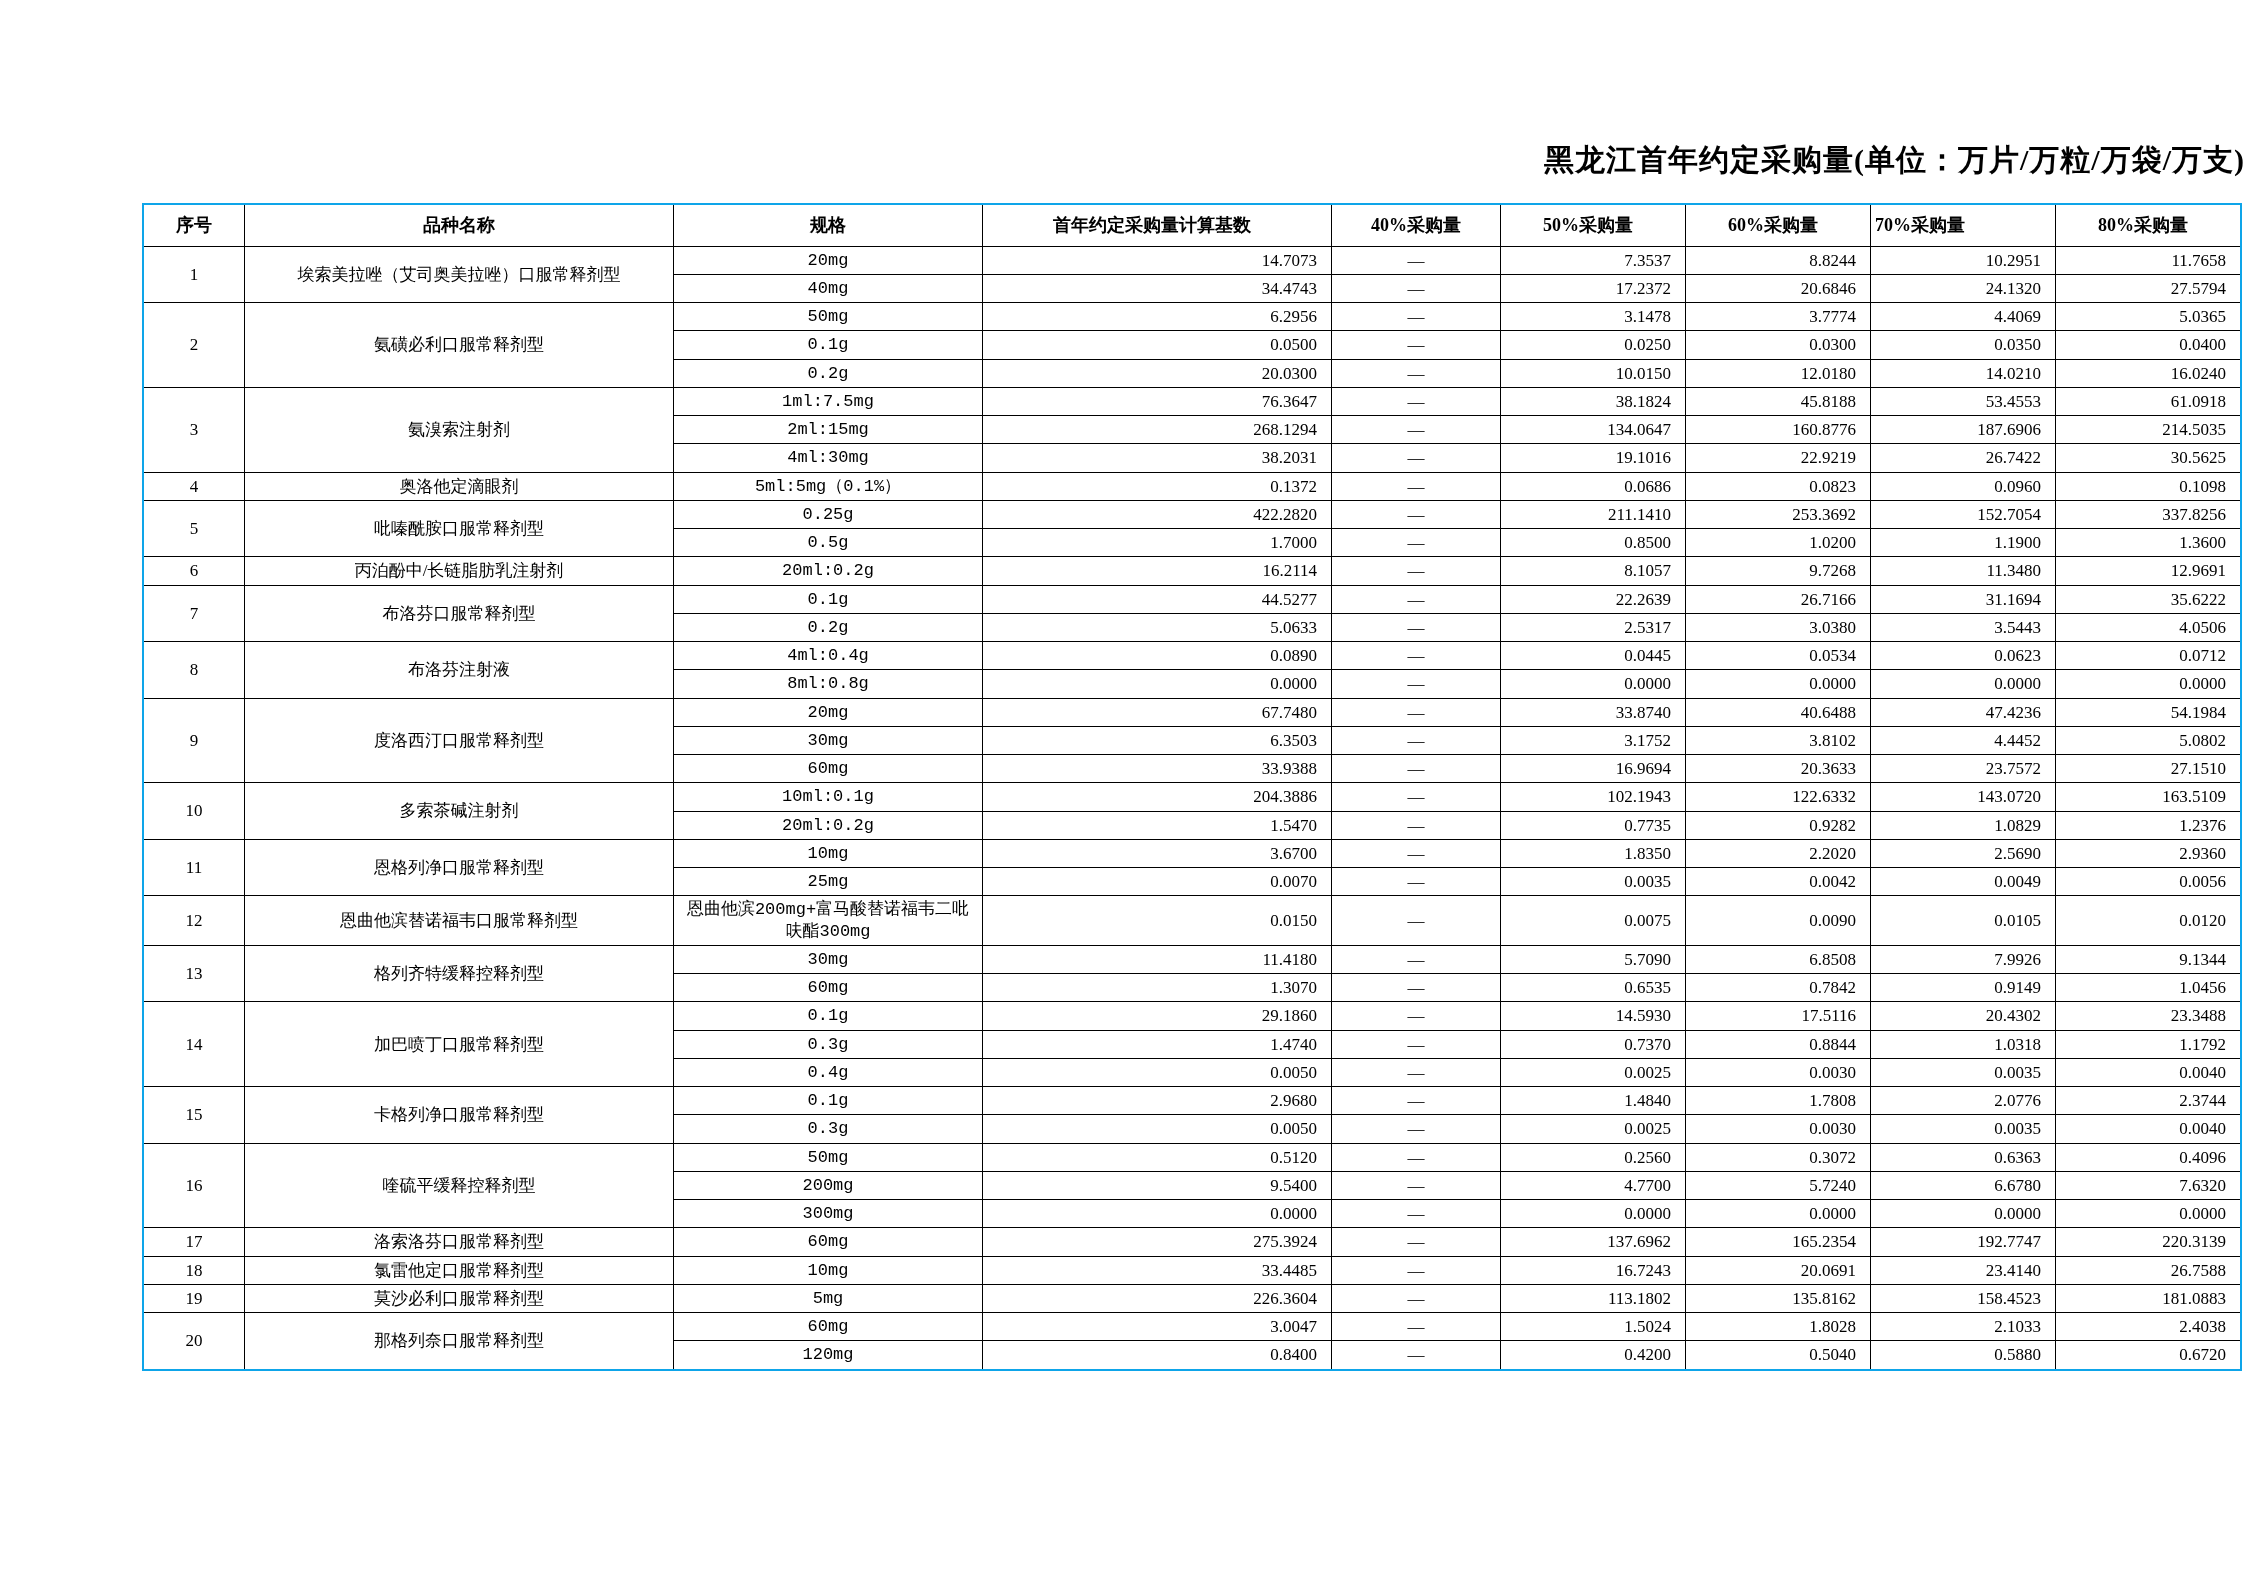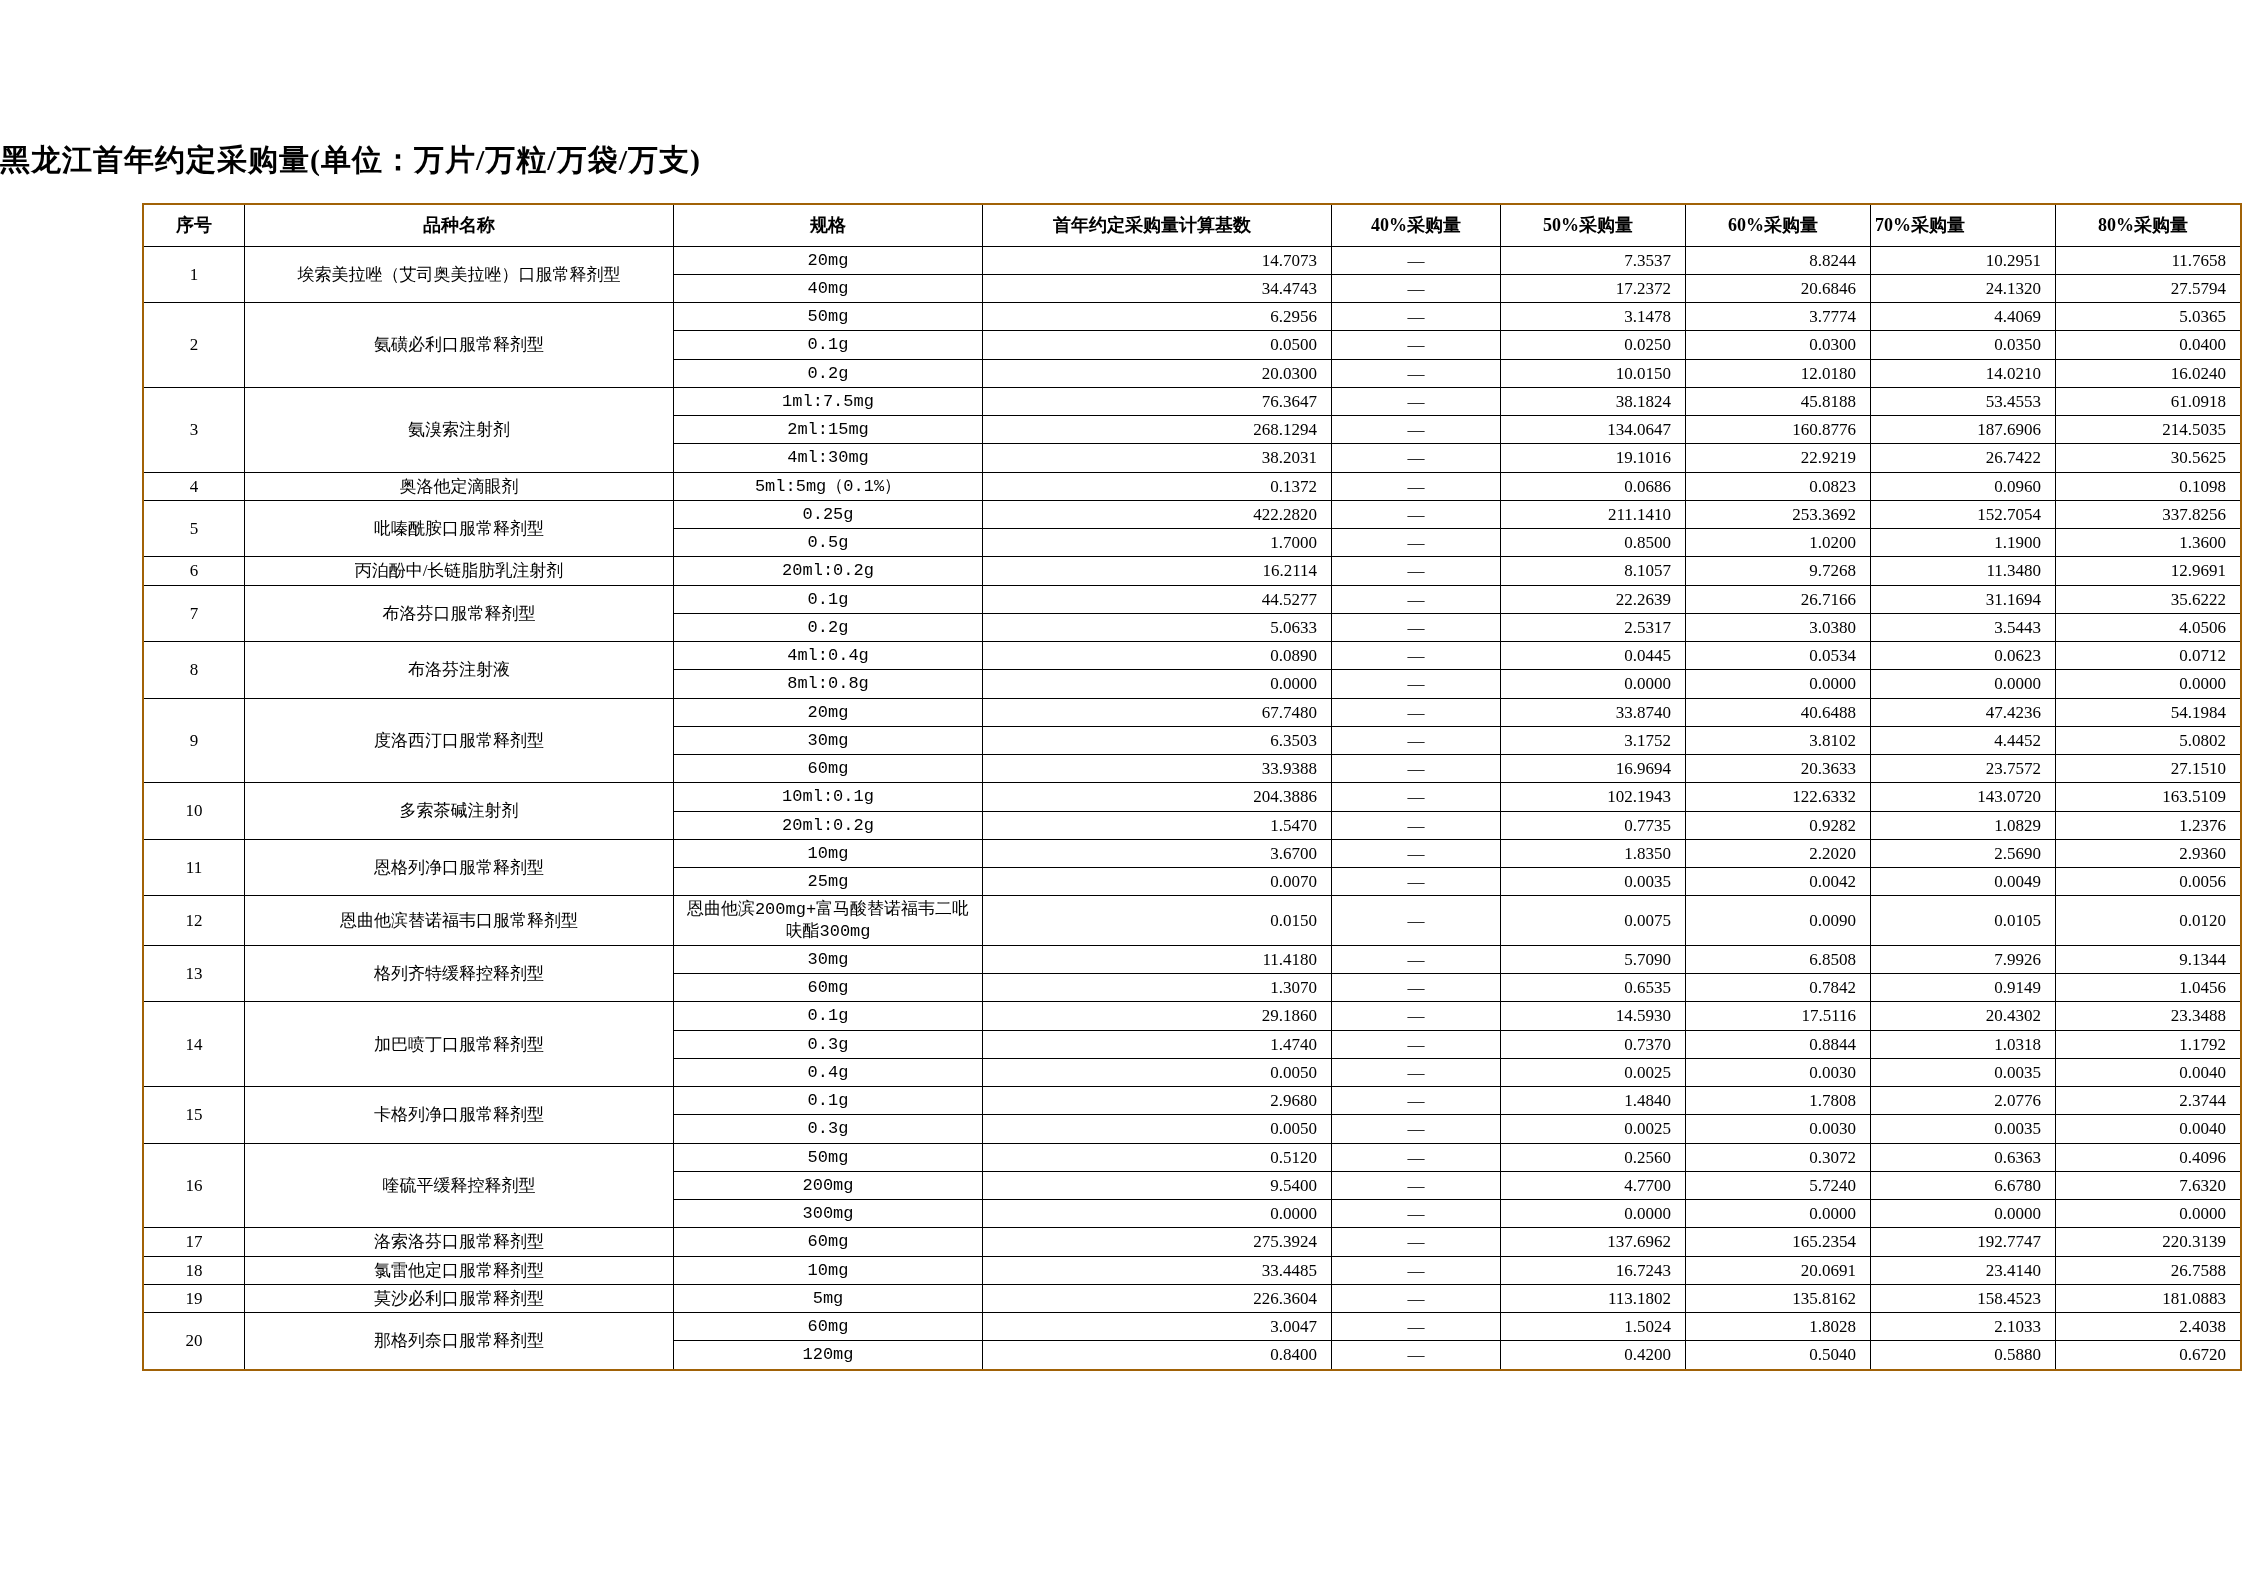--- a/index.html
+++ b/index.html
@@ -14,35 +14,35 @@
     color: #000000;
   }
   .page {
     position: relative;
     width: 2245px;
     height: 1587px;
     box-sizing: border-box;
     padding: 0;
   }
   .doc-title {
-    text-align: left;
+    text-align: right;
     font-size: 30px;
     font-weight: bold;
     letter-spacing: 1px;
     padding-top: 140px;
     padding-bottom: 22px;
   }
   .table-wrap {
     padding: 0 142px 0 142px;
   }
   table.main {
     border-collapse: collapse;
     width: 1960px;
     table-layout: fixed;
-    border: 2px solid #a16207;
+    border: 2px solid #0ea5e9;
   }
   table.main th, table.main td {
     border: 1px solid #000;
     font-size: 17px;
     line-height: 1.25;
     padding: 3px 6px;
     vertical-align: middle;
     background: #fff;
   }
   table.main thead th {

